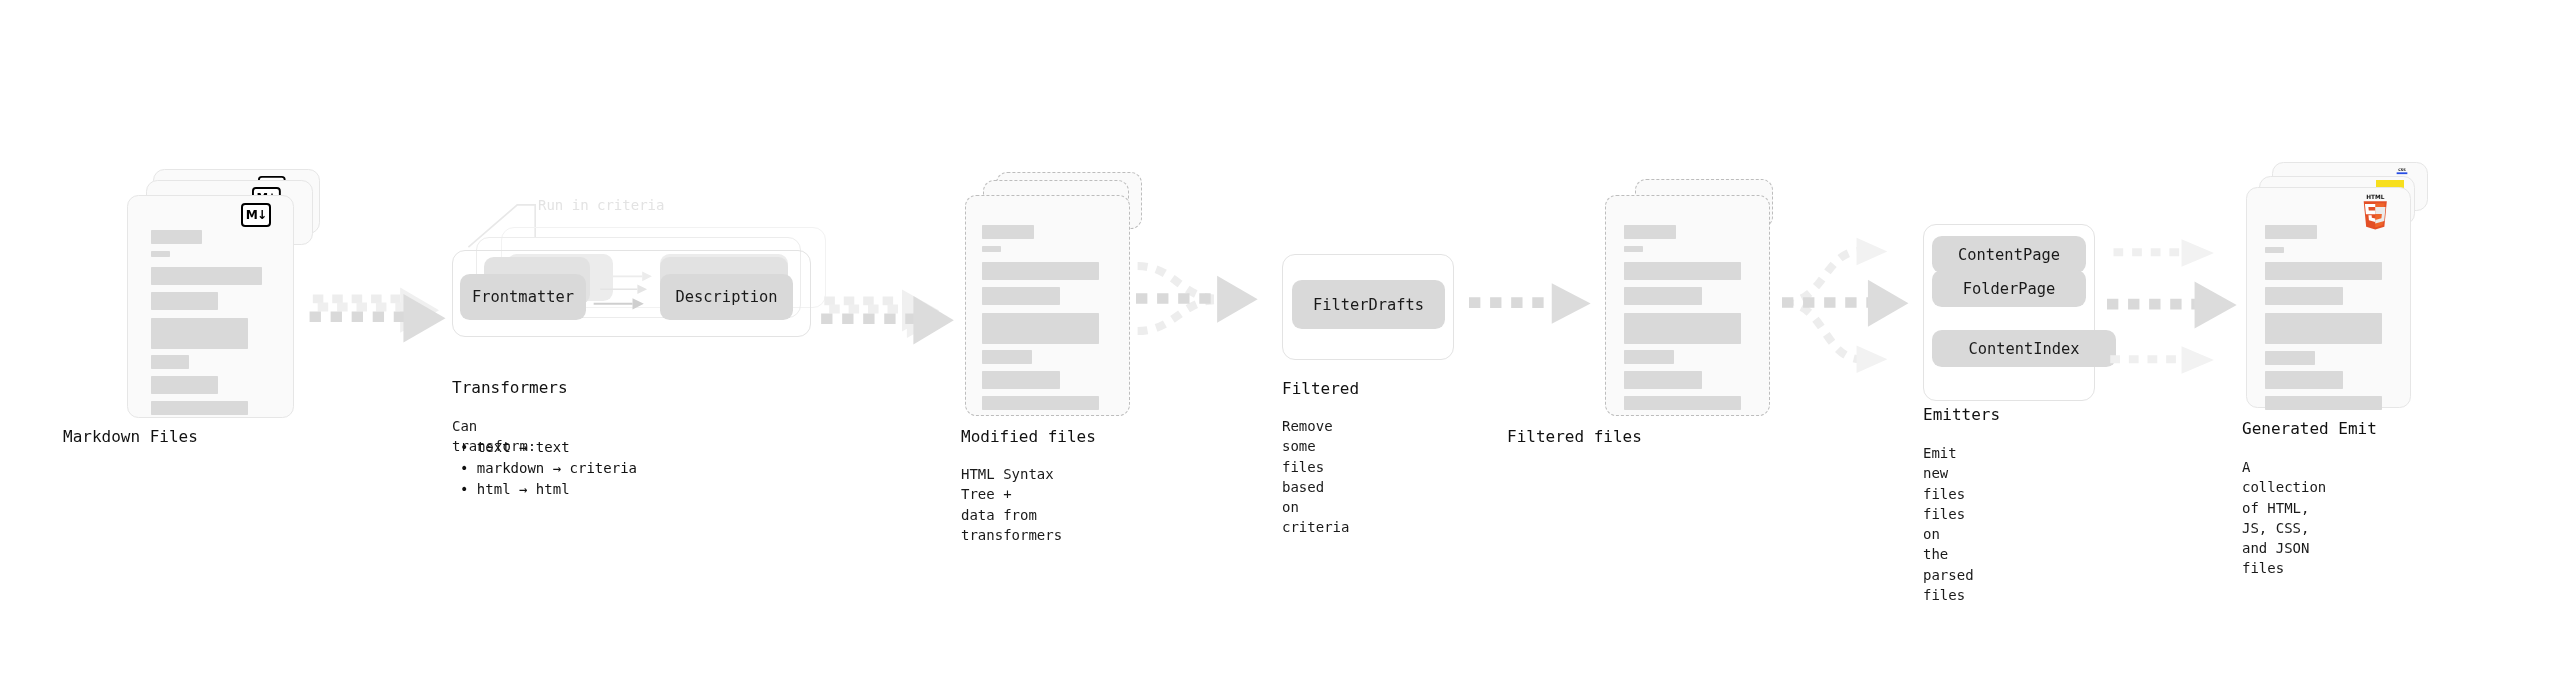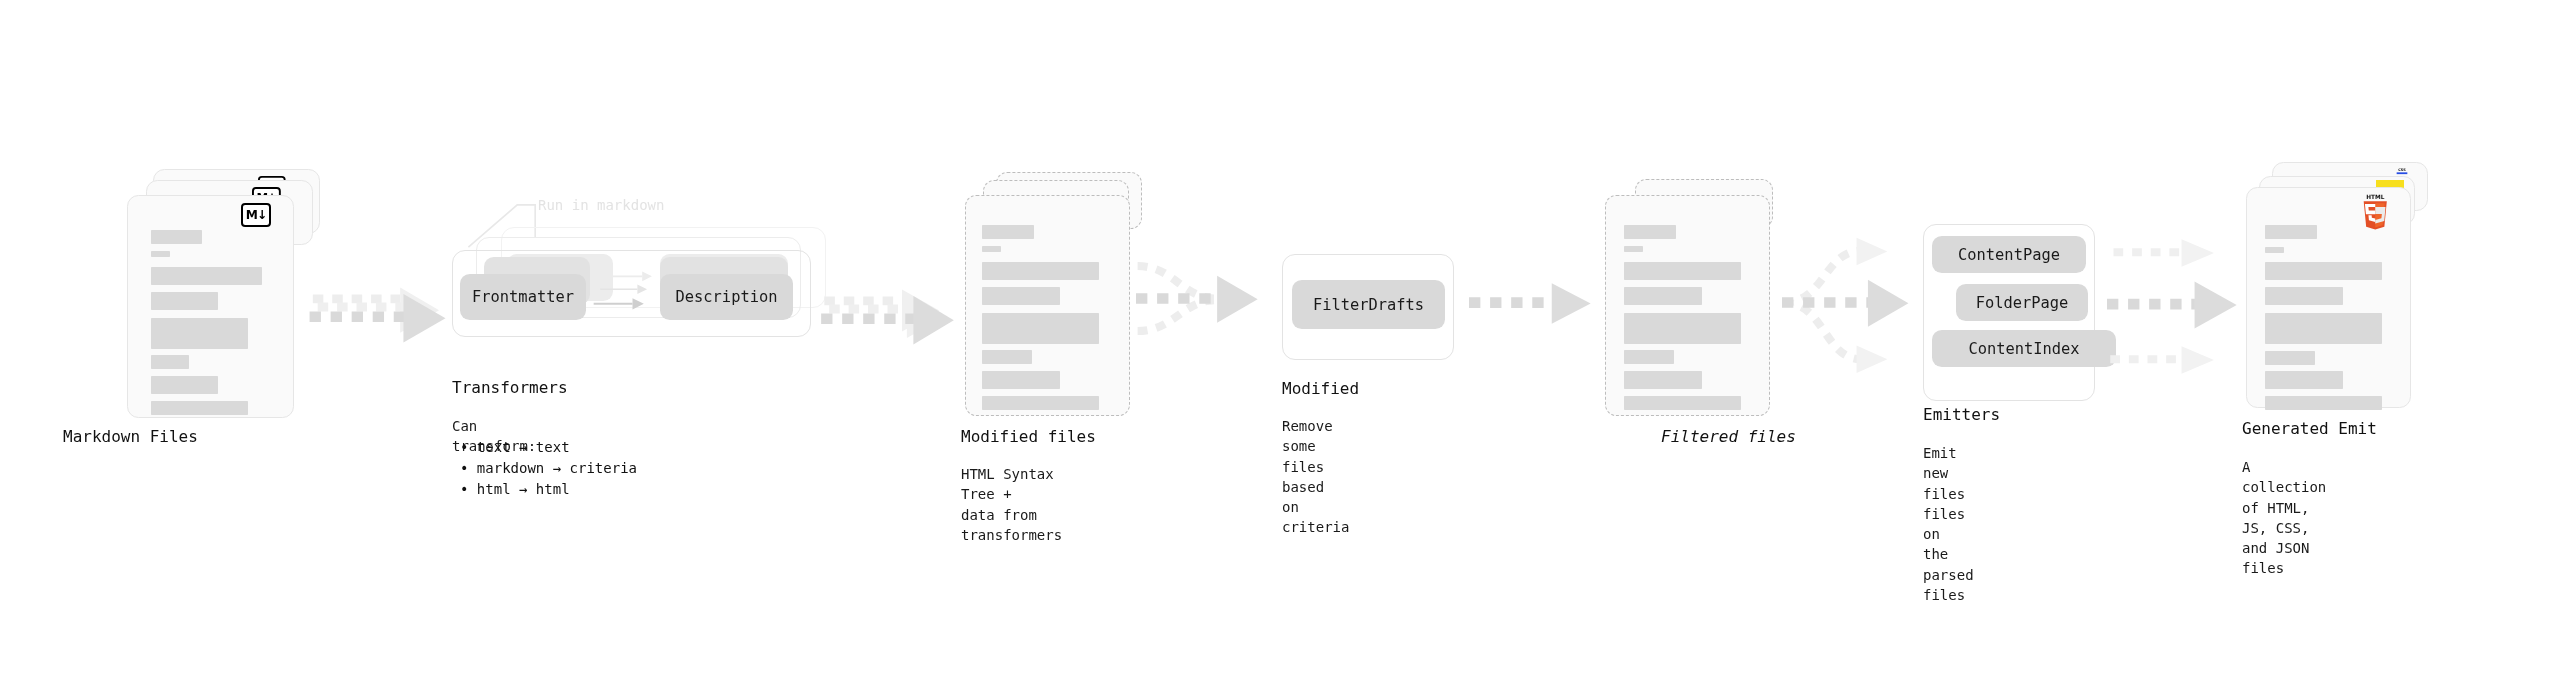--- a/index.html
+++ b/index.html
@@ -135,21 +135,21 @@
     <path d="M0,70 H122" stroke="#d9d9d9" stroke-width="13" stroke-dasharray="14 12" fill="none"></path>
     <polygon points="116,42 168,72 116,102" fill="#dcdcdc"></polygon>
   </g>
 </svg>
 
 <div class="stage">
 
   <svg style="left:465px;top:200px;width:98px;height:57px;" viewBox="0 0 120 70" width="98" height="57">
     <path d="M4,58 L64,6 L86,6 L86,46" stroke="#e8e8e8" stroke-width="2" fill="none"></path>
   </svg>
-  <div class="callout" style="left:538px;top:197px;">Run in markdown</div>
+  <div class="callout" style="left:538px;top:197px;">Run in criteria</div>
 
   <div class="outline-box fade2" style="left:501px;top:227px;width:325px;height:81px;"></div>
   <div class="pill g3" style="left:507px;top:254px;width:106px;height:47px;"></div>
   <div class="pill g3" style="left:660px;top:254px;width:128px;height:47px;"></div>
 
   <div class="outline-box fade1" style="left:476px;top:237px;width:325px;height:81px;"></div>
   <div class="pill g2" style="left:484px;top:257px;width:106px;height:47px;"></div>
   <div class="pill g2" style="left:660px;top:257px;width:128px;height:47px;"></div>
 
   <svg style="left:605px;top:268px;width:89px;height:49px;" viewBox="0 0 110 60" width="89" height="49">
@@ -210,21 +210,21 @@
   <path d="M2,102 C46,102 56,66 96,64" stroke="#ededed" stroke-width="10" stroke-dasharray="12 11" fill="none"></path>
   <path d="M0,62 H104" stroke="#d9d9d9" stroke-width="13" stroke-dasharray="14 12" fill="none"></path>
   <polygon points="100,34 150,63 100,92" fill="#dcdcdc"></polygon>
 </svg>
 
 <div class="stage">
   <div class="outline-box solidbg" style="left:1282px;top:254px;width:172px;height:106px;"></div>
   <div class="pill" style="left:1292px;top:280px;width:153px;height:49px;text-align:center;">
     <span>FilterDrafts</span>
   </div>
-  <div class="title" style="left:1282px;top:379px;">Modified</div>
+  <div class="title" style="left:1282px;top:379px;">Filtered</div>
   <div class="sub" style="left:1282px;top:416px;">Remove some files based
 on criteria</div>
 </div>
 
 <svg style="left:1469px;top:283px;width:146px;height:49px;" viewBox="0 0 180 60" width="146" height="49">
   <path d="M0,24 H106" stroke="#d9d9d9" stroke-width="13" stroke-dasharray="14 12" fill="none"></path>
   <polygon points="102,0 150,25 102,50" fill="#dcdcdc"></polygon>
 </svg>
 
 <div class="stage">
@@ -232,38 +232,38 @@
   <div class="doc dashed" style="left:1605px;top:195px;width:165px;height:221px;">
     <div class="bar" style="left:18px;top:29px;width:52px;height:14px;"></div>
     <div class="bar" style="left:18px;top:50px;width:18.7px;height:5.7px;"></div>
     <div class="bar" style="left:18px;top:66px;width:117px;height:18px;"></div>
     <div class="bar" style="left:18px;top:91px;width:78px;height:18px;"></div>
     <div class="bar" style="left:18px;top:117px;width:117px;height:31px;"></div>
     <div class="bar" style="left:18px;top:154px;width:50px;height:14px;"></div>
     <div class="bar" style="left:18px;top:175px;width:78px;height:18px;"></div>
     <div class="bar" style="left:18px;top:200px;width:117px;height:14px;"></div>
   </div>
-  <div class="title" style="left:1661px;top:427px;font-style:italic;">Filtered files</div>
+  <div class="title" style="left:1507px;top:427px;">Filtered files</div>
 </div>
 
 <svg style="left:1782px;top:236px;width:154px;height:146px;" viewBox="0 0 190 180" width="154" height="146">
   <path d="M2,82 C52,82 52,20 96,18" stroke="#ededed" stroke-width="10" stroke-dasharray="12 11" fill="none"></path>
   <polygon points="92,2 130,19 92,36" fill="#f2f2f2"></polygon>
   <path d="M2,82 C52,82 52,150 96,152" stroke="#ededed" stroke-width="10" stroke-dasharray="12 11" fill="none"></path>
   <polygon points="92,135 130,152 92,169" fill="#f2f2f2"></polygon>
   <path d="M0,82 H110" stroke="#d9d9d9" stroke-width="13" stroke-dasharray="14 12" fill="none"></path>
   <polygon points="106,54 156,83 106,112" fill="#dcdcdc"></polygon>
 </svg>
 
 <div class="stage">
   <div class="outline-box solidbg" style="left:1923px;top:224px;width:172px;height:177px;"></div>
   <div class="pill" style="left:1932px;top:236px;width:154px;height:37px;">
     <span>ContentPage</span>
   </div>
-  <div class="pill" style="left:1932px;top:284px;width:132px;height:37px;margin-left:24px;">
+  <div class="pill" style="left:1932px;top:270px;width:154px;height:37px;">
     <span>FolderPage</span>
   </div>
   <div class="pill" style="left:1932px;top:330px;width:184px;height:37px;">
     <span>ContentIndex</span>
   </div>
   <div class="title" style="left:1923px;top:405px;">Emitters</div>
   <div class="sub" style="left:1923px;top:443px;">Emit new files files on
 the parsed files</div>
 </div>
 

